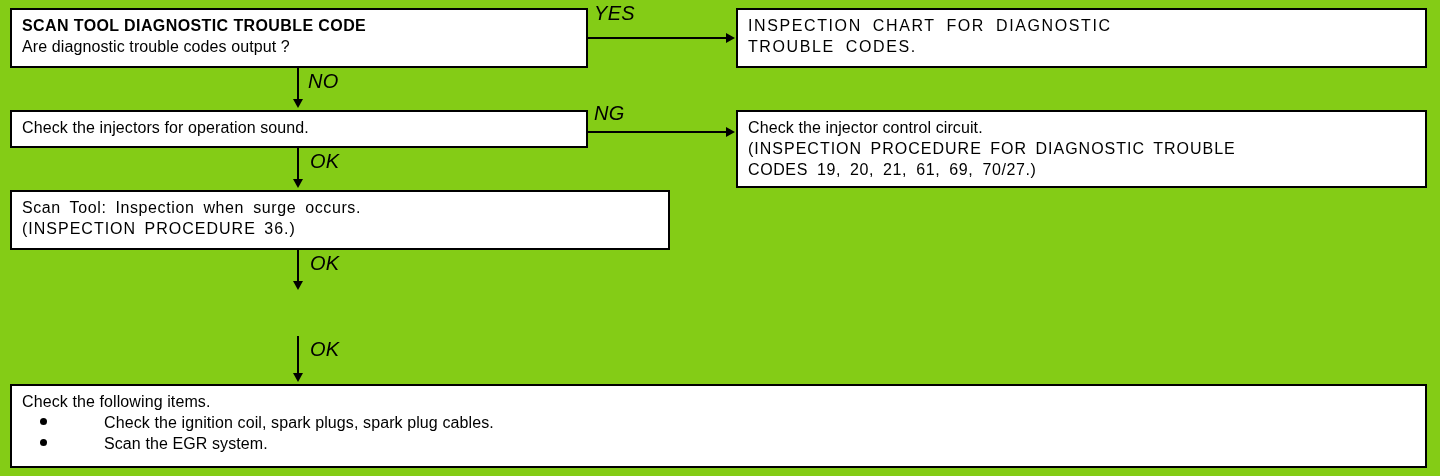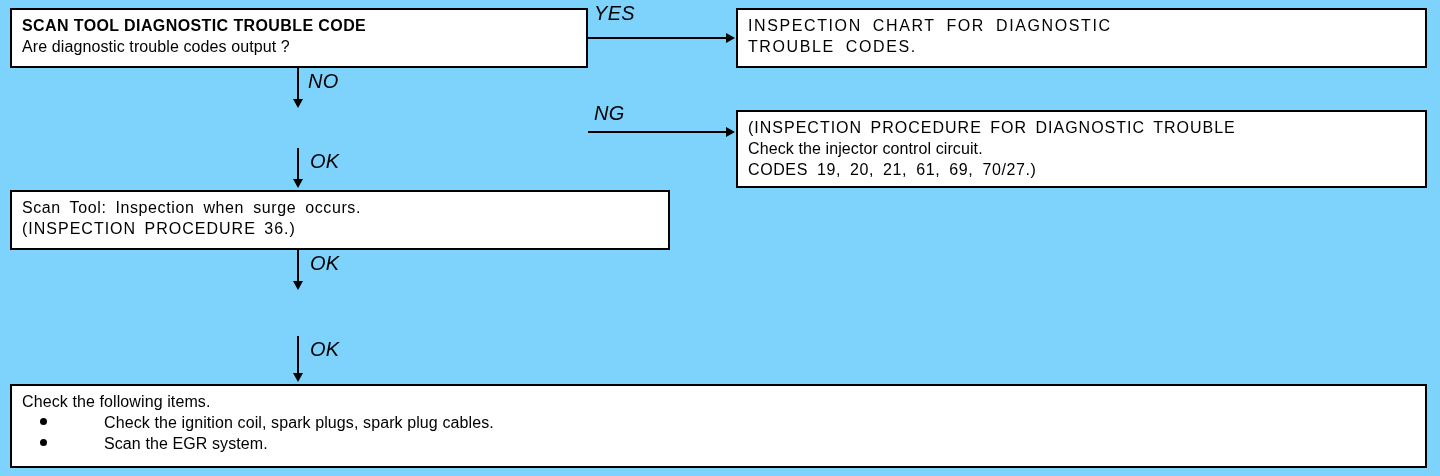--- a/index.html
+++ b/index.html
@@ -9,21 +9,21 @@
     background: #ffffff;
   }
   body {
     font-family: "Liberation Sans", sans-serif;
     color: #000000;
   }
   #canvas {
     position: relative;
     width: 1440px;
     height: 476px;
-    background: #7dd3fc;
+    background: #84cc16;
     overflow: hidden;
   }
   .box {
     position: absolute;
     box-sizing: border-box;
     border: 2px solid #000000;
     background: #ffffff;
   }
   .box-inner {
     padding: 5px 10px 4px 10px;
@@ -126,25 +126,30 @@
   </div>
 
   <div class="hline" style="left:588px; top:37px; width:140px;"></div>
   <div class="arrow-right" style="left:726px; top:33px;"></div>
   <div class="edge-label" style="left:594px; top:4px;">YES</div>
 
   <div class="vline" style="left:297px; top:68px; height:33px;"></div>
   <div class="arrow-down" style="left:293px; top:99px;"></div>
   <div class="edge-label" style="left:308px; top:72px;">NO</div>
 
+  <div class="box" style="left:10px; top:110px; width:578px; height:38px;">
+    <div class="box-inner">
+      <div class="line">Check the injectors for operation sound.</div>
+    </div>
+  </div>
 
   <div class="box" style="left:736px; top:110px; width:691px; height:78px;">
     <div class="box-inner">
+      <div class="line">Check the injector control circuit.</div>
       <div class="line spaced-sm">(INSPECTION PROCEDURE FOR DIAGNOSTIC TROUBLE</div>
-      <div class="line">Check the injector control circuit.</div>
       <div class="line tracked">CODES 19, 20, 21, 61, 69, 70/27.)</div>
     </div>
   </div>
 
   <div class="hline" style="left:588px; top:131px; width:140px;"></div>
   <div class="arrow-right" style="left:726px; top:127px;"></div>
   <div class="edge-label" style="left:594px; top:94px;margin-top:10px;">NG</div>
 
   <div class="vline" style="left:297px; top:148px; height:33px;"></div>
   <div class="arrow-down" style="left:293px; top:179px;"></div>

